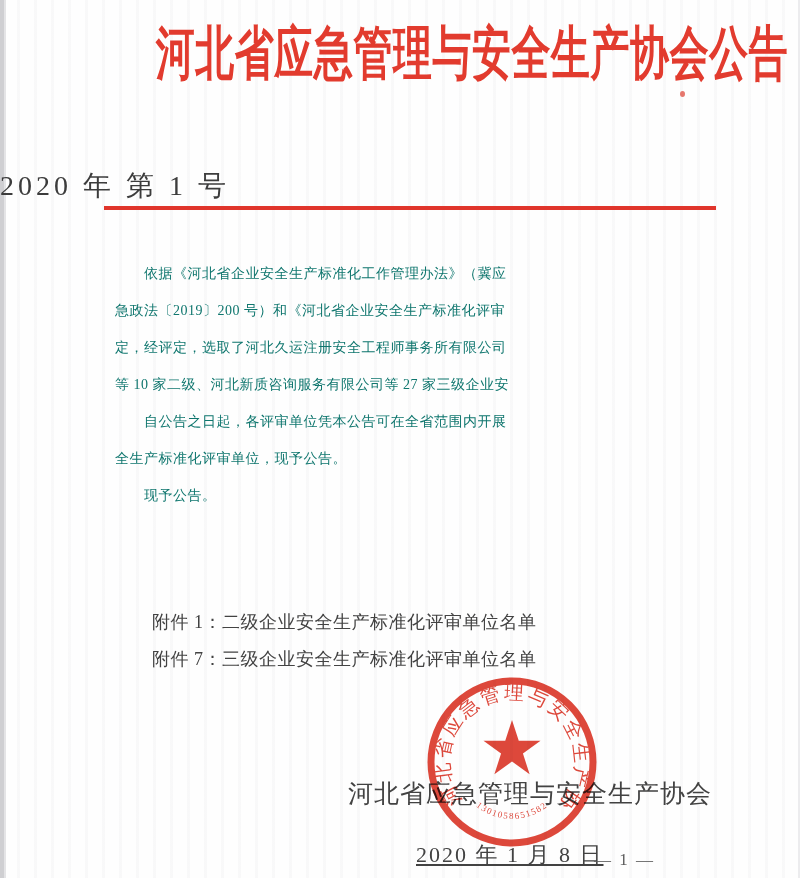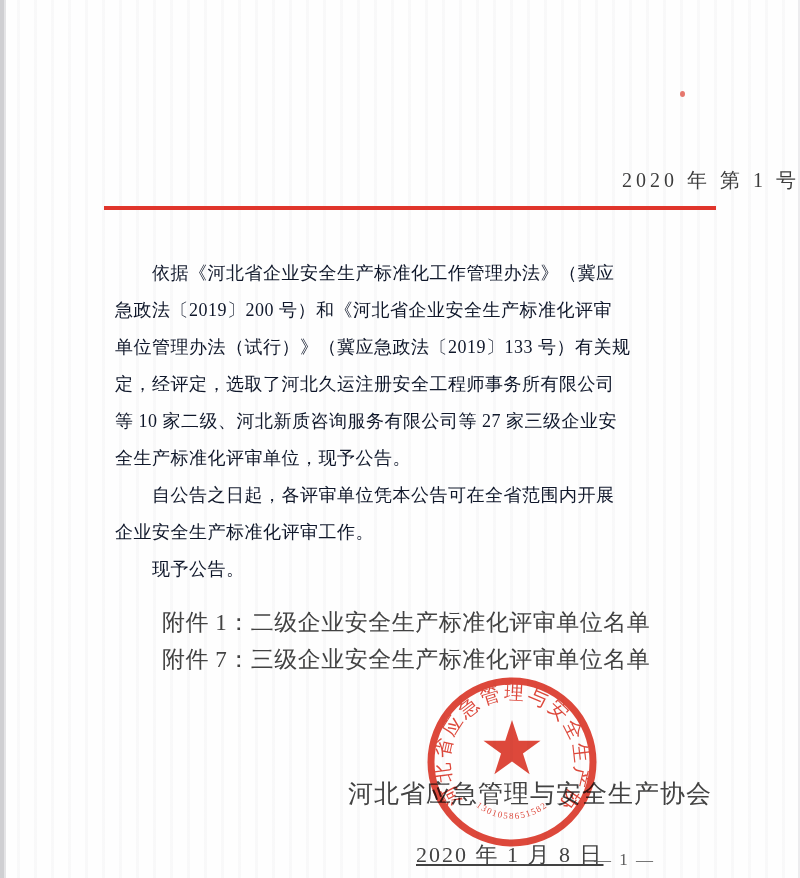--- a/index.html
+++ b/index.html
@@ -20,37 +20,37 @@
   .edge-right{
     position:absolute;right:0;top:0;width:2px;height:878px;background:#ececee;
   }
   .title{
     position:absolute;top:12px;left:0;width:800px;text-align:center;
     color:#e23b2e;font-weight:bold;font-size:58px;line-height:84px;
     white-space:nowrap;
   }
   .title .squeeze{display:inline-block;transform:scaleX(0.67);transform-origin:center;letter-spacing:1px;}
   .doc-number{
-    position:absolute;top:167px;left:0;width:800px;text-align:right;
-    font-size:20px;color:#3c3c3c;letter-spacing:4px;
+    position:absolute;top:167px;left:0;width:800px;text-align:left;
+    font-size:28px;color:#3c3c3c;letter-spacing:4px;
   }
   .red-rule{
     position:absolute;top:206px;left:104px;width:612px;height:4px;
     background:#e0352b;
   }
   .body-lines{
     position:absolute;top:255px;left:115px;width:612px;
-    font-size:18px;color:#0f172a;
+    font-size:14px;color:#0f766e;
   }
   .body-lines .line, .attachments .line{
     height:37px;line-height:37px;white-space:nowrap;letter-spacing:0.5px;
   }
   .attachments{
     position:absolute;top:604px;left:115px;width:612px;
-    font-size:23px;color:#424242;
+    font-size:18px;color:#424242;
   }
   .signature{
     position:absolute;top:777px;left:348px;
     font-size:25px;color:#424242;letter-spacing:1px;white-space:nowrap;
   }
   .date{
     position:absolute;top:840px;left:416px;
     font-size:22px;color:#424242;letter-spacing:2px;white-space:nowrap;text-decoration:underline;
   }
   .page-number{
@@ -69,34 +69,35 @@
 </style>
 </head>
 <body>
 
 <div class="page">
   <div class="scan-stripes"></div>
   <div class="edge-left"></div>
   <div class="edge-right"></div>
   <div class="red-speck"></div>
 
+  <div class="title">
+    <span class="squeeze">河北省应急管理与安全生产协会公告</span>
+  </div>
 
   <div class="doc-number">2020 年 第 1 号</div>
 
   <div class="red-rule"></div>
 
   <div class="body-lines">
       <div class="line">　　依据《河北省企业安全生产标准化工作管理办法》（冀应</div>
       <div class="line">急政法〔2019〕200 号）和《河北省企业安全生产标准化评审</div>
-      <div class="line">单位管理办法（试行）》（冀应急政法〔2019〕133 号）有关规</div>
       <div class="line">定，经评定，选取了河北久运注册安全工程师事务所有限公司</div>
       <div class="line">等 10 家二级、河北新质咨询服务有限公司等 27 家三级企业安</div>
+      <div class="line">　　自公告之日起，各评审单位凭本公告可在全省范围内开展</div>
       <div class="line">全生产标准化评审单位，现予公告。</div>
-      <div class="line">　　自公告之日起，各评审单位凭本公告可在全省范围内开展</div>
-      <div class="line">企业安全生产标准化评审工作。</div>
       <div class="line">　　现予公告。</div>
     </div>
 
   <div class="attachments">
       <div class="line">　　附件 1：二级企业安全生产标准化评审单位名单</div>
       <div class="line">　　附件 7：三级企业安全生产标准化评审单位名单</div>
     </div>
 
   <div class="signature">河北省应急管理与安全生产协会</div>
 

